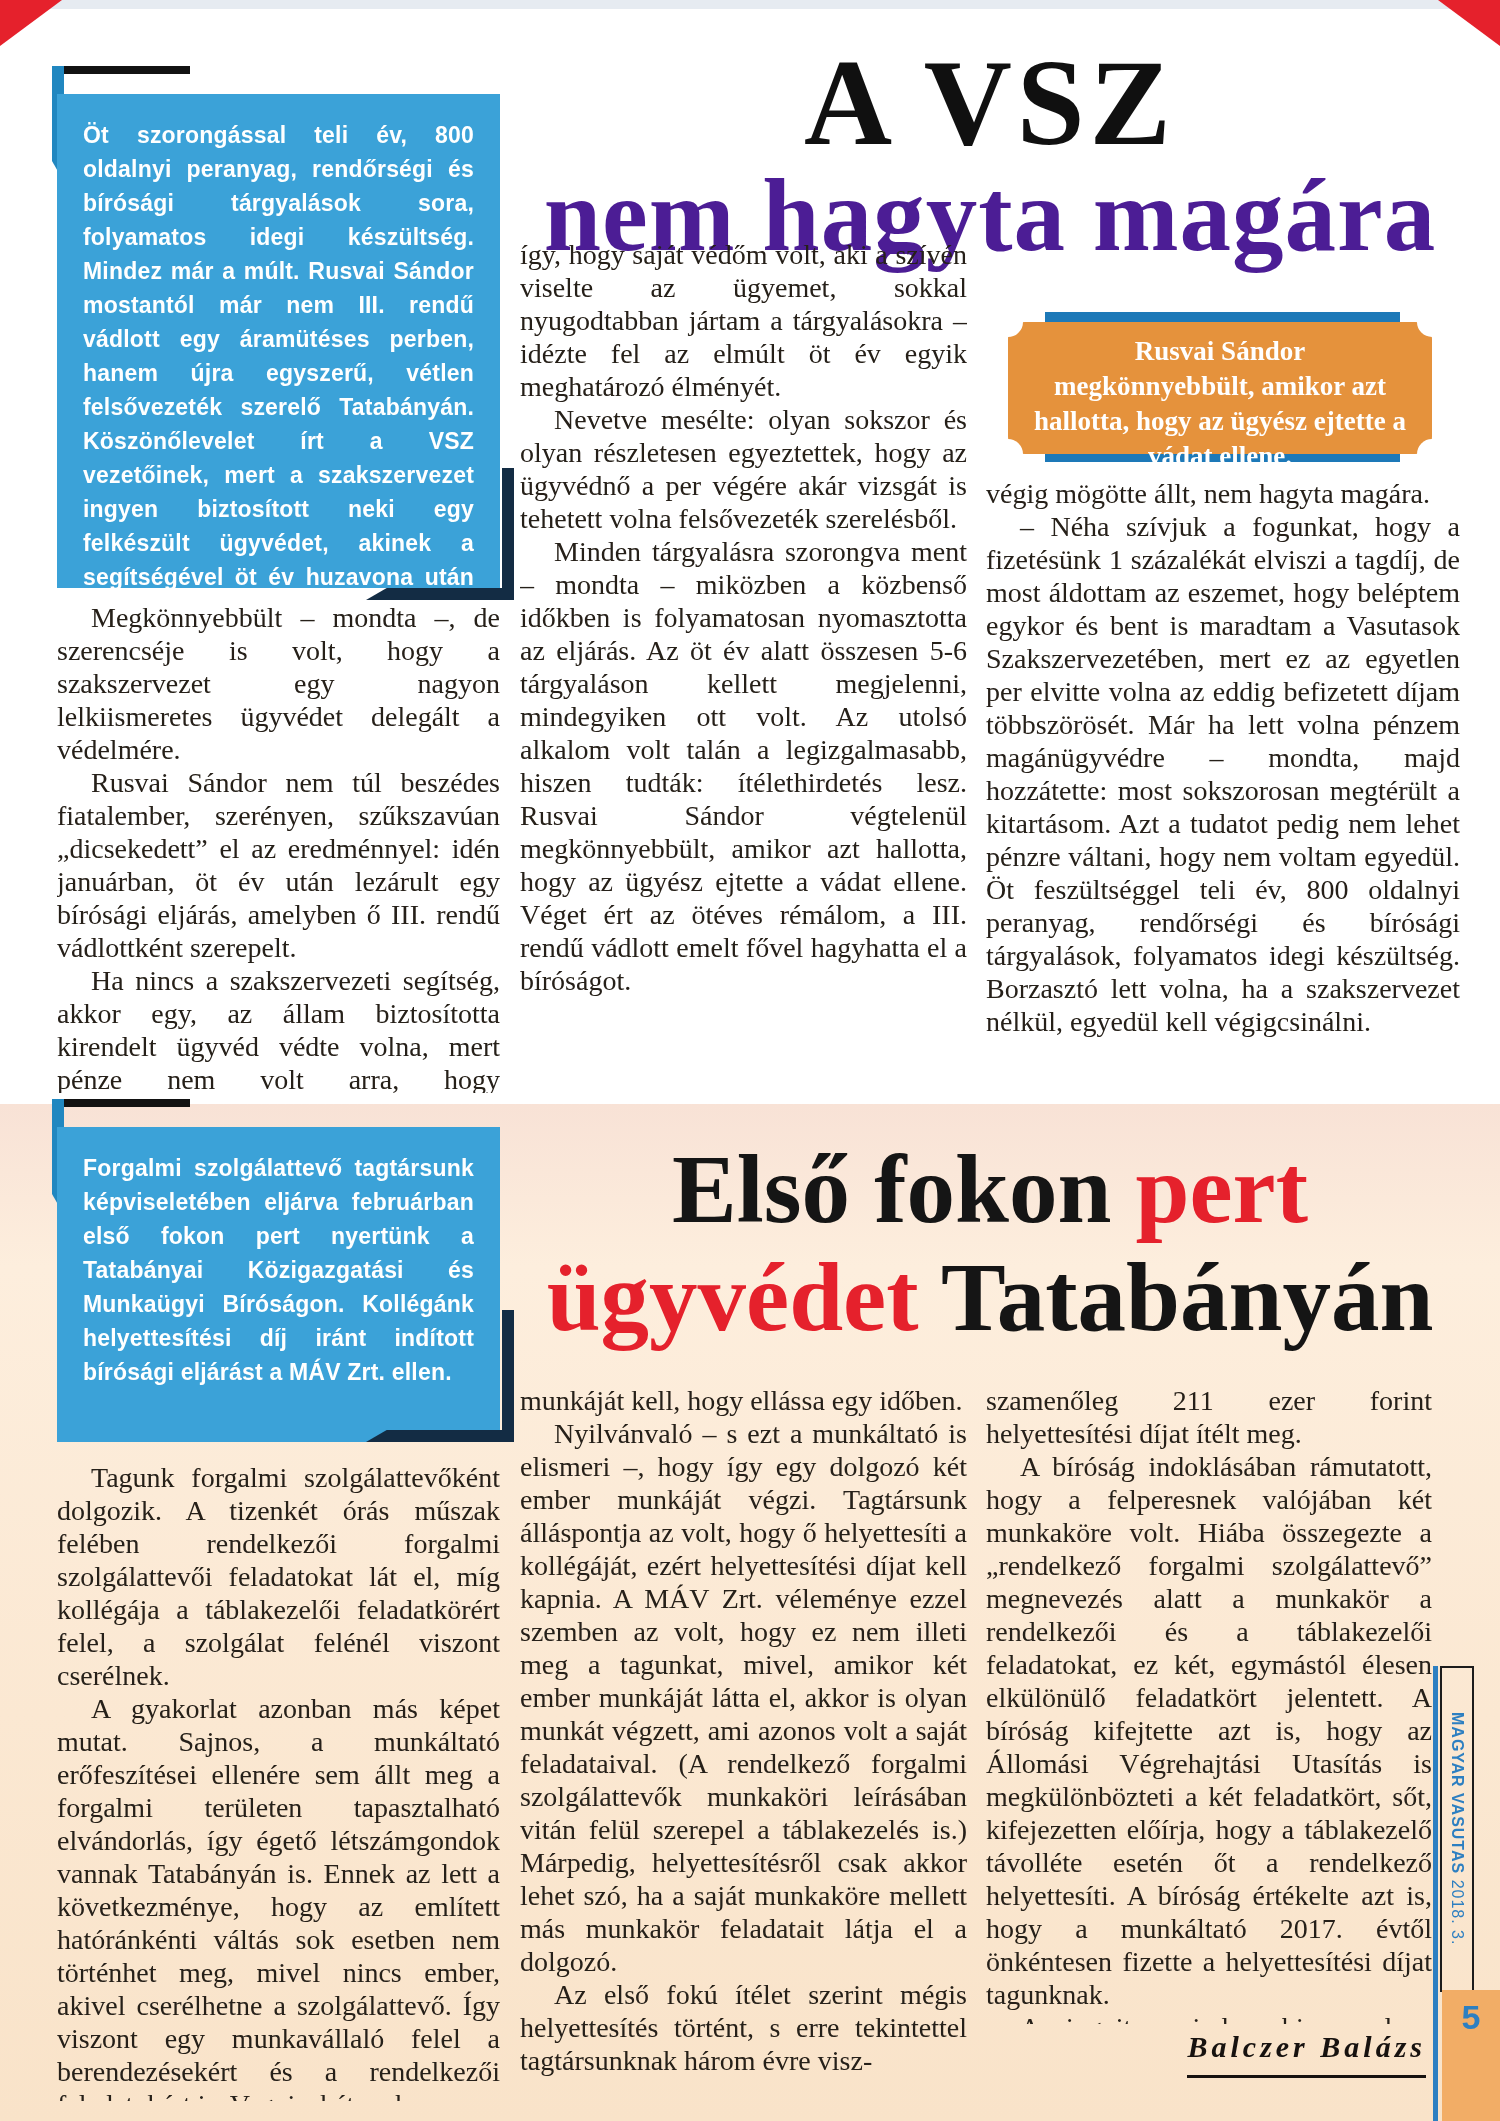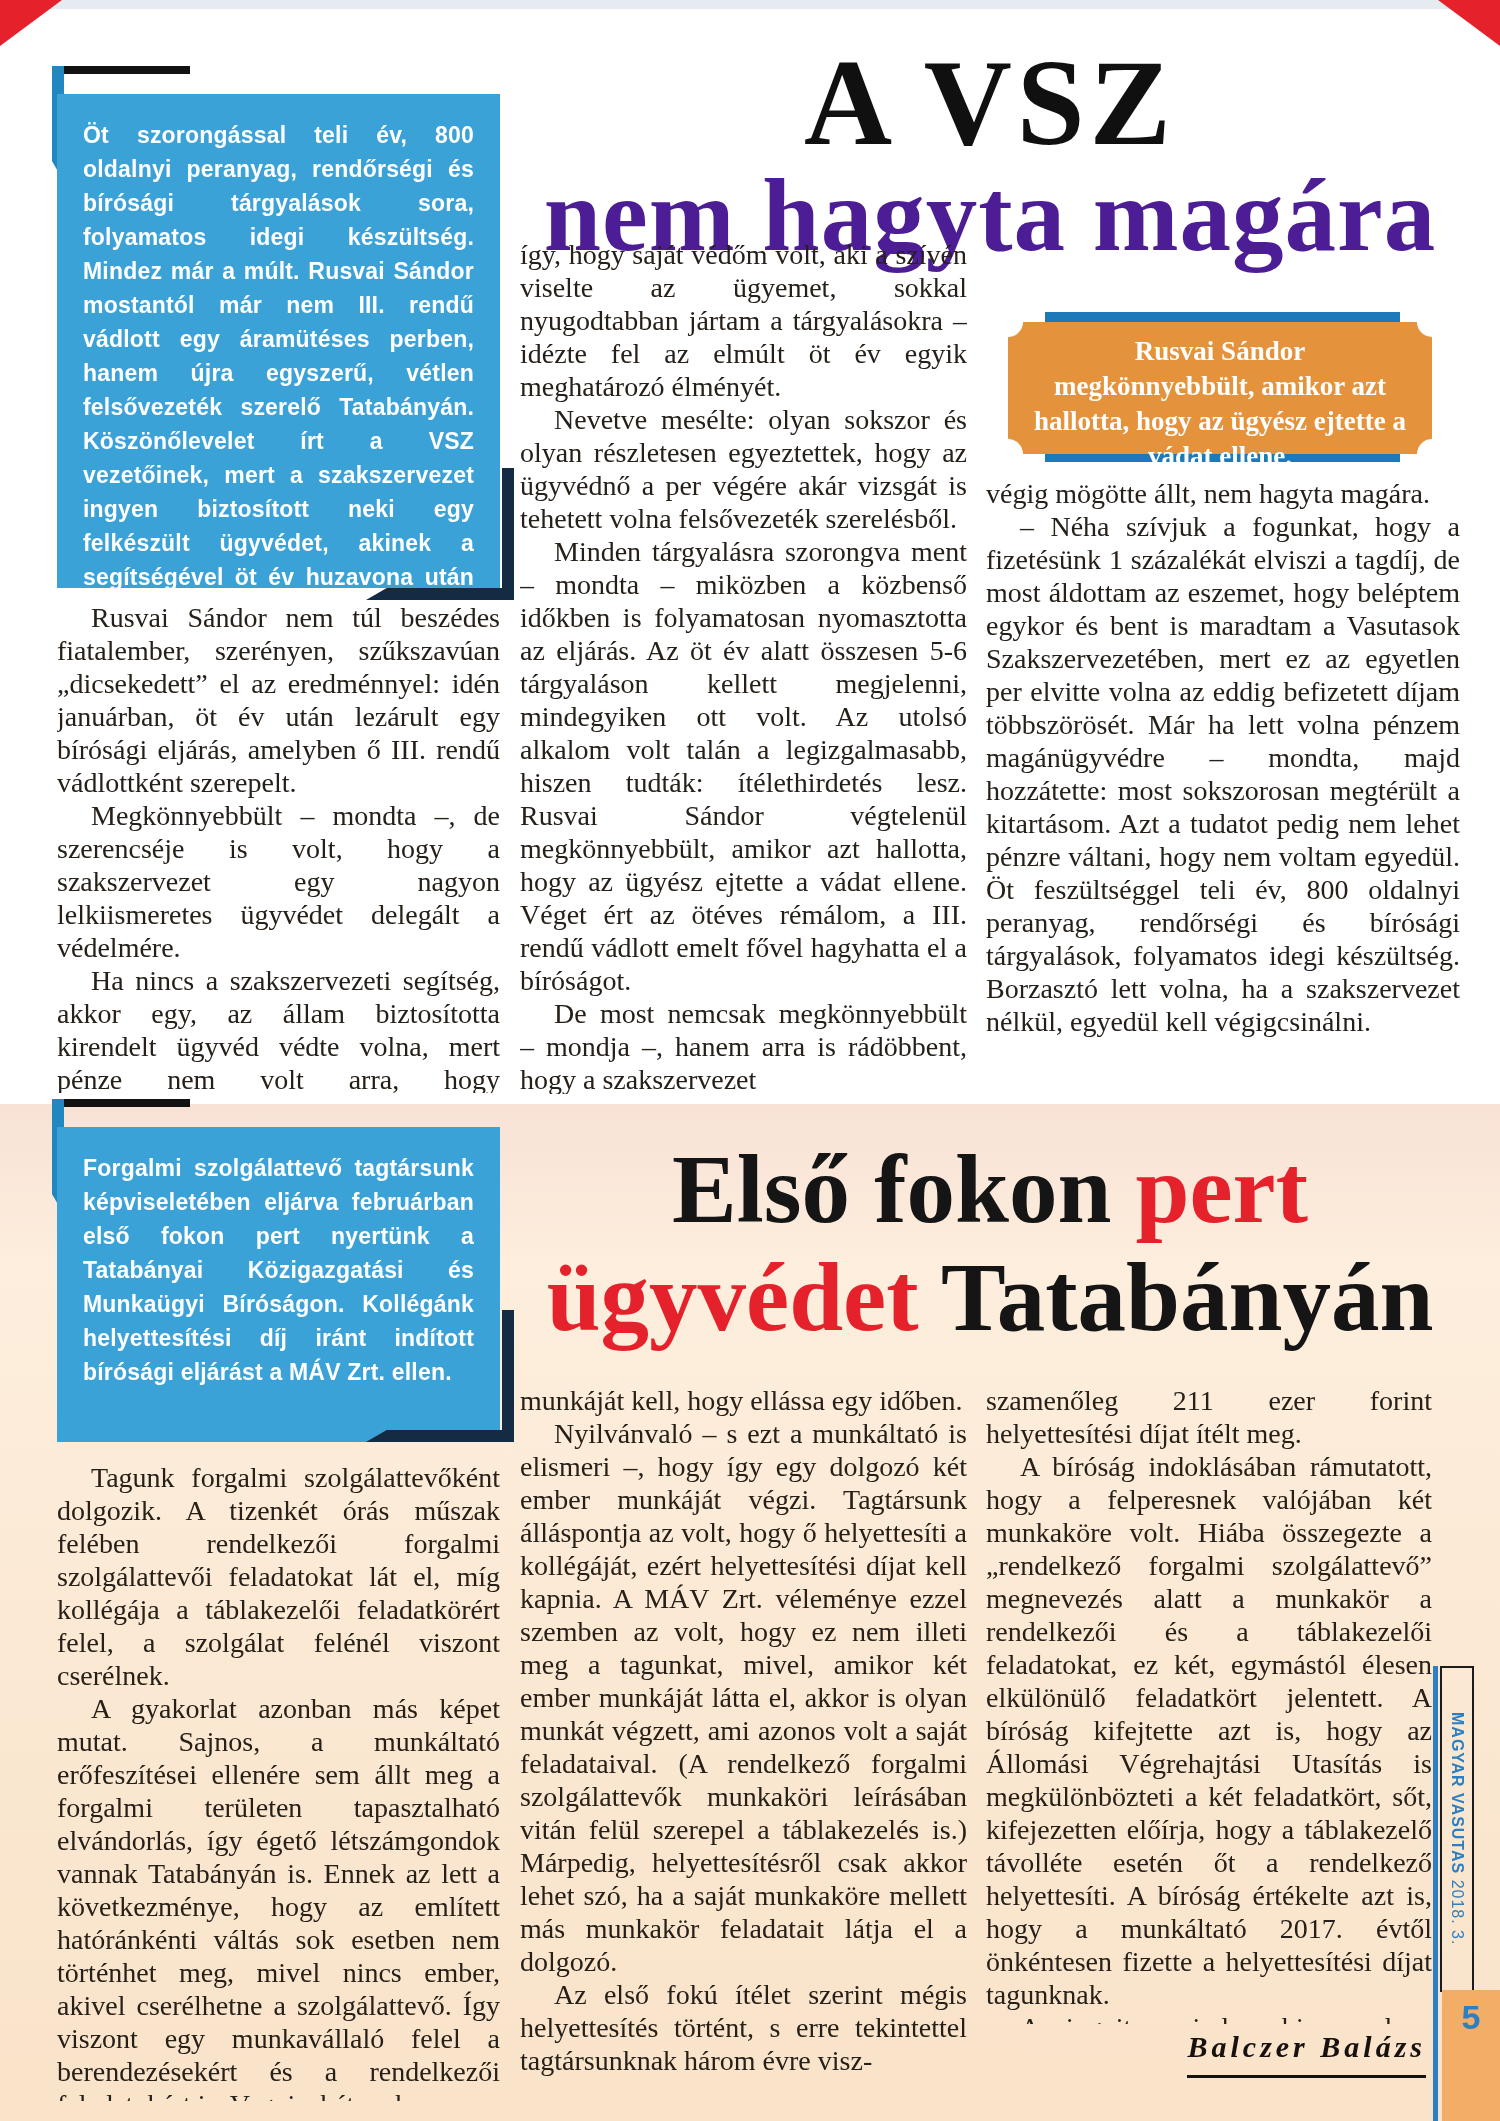--- a/index.html
+++ b/index.html
@@ -89,29 +89,28 @@
   <div class="pq-strip" style="top:446px;"></div>
   <div class="pq">
     <span>Rusvai Sándor megkönnyebbült, amikor azt hallotta, hogy az ügyész ejtette a vádat ellene.</span>
   </div>
   <div class="notch" style="left:993px;top:307px;"></div>
   <div class="notch" style="left:1417px;top:307px;"></div>
   <div class="notch" style="left:993px;top:439px;"></div>
   <div class="notch" style="left:1417px;top:439px;"></div>
 
   <div class="col" style="left:57px;top:601px;width:443px;height:492px;">
+    <p>Megkönnyebbült – mondta –, de szerencséje is volt, hogy a szakszervezet egy nagyon lelkiismeretes ügyvédet delegált a védelmére.</p>
     <p>Rusvai Sándor nem túl beszédes fiatalember, szerényen, szűkszavúan „dicsekedett” el az eredménnyel: idén januárban, öt év után lezárult egy bírósági eljárás, amelyben ő III. rendű vádlottként szerepelt.</p>
-    <p>Megkönnyebbült – mondta –, de szerencséje is volt, hogy a szakszervezet egy nagyon lelkiismeretes ügyvédet delegált a védelmére.</p>
     <p>Ha nincs a szakszervezeti segítség, akkor egy, az állam biztosította kirendelt ügyvéd védte volna, mert pénze nem volt arra, hogy magánügyvédet fogadjon. – A kirendelt ügyvédek is biztosan nagyon jók, de</p>
   </div>
   <div class="col" style="left:520px;top:238px;width:447px;height:856px;">
     <p class="cont">így, hogy saját védőm volt, aki a szívén viselte az ügyemet, sokkal nyugodtabban jártam a tárgyalásokra – idézte fel az elmúlt öt év egyik meghatározó élményét.</p>
     <p>Nevetve mesélte: olyan sokszor és olyan részletesen egyeztettek, hogy az ügyvédnő a per végére akár vizsgát is tehetett volna felsővezeték szerelésből.</p>
     <p>Minden tárgyalásra szorongva ment – mondta – miközben a közbenső időkben is folyamatosan nyomasztotta az eljárás. Az öt év alatt összesen 5-6 tárgyaláson kellett megjelenni, mindegyiken ott volt. Az utolsó alkalom volt talán a legizgalmasabb, hiszen tudták: ítélethirdetés lesz. Rusvai Sándor végtelenül megkönnyebbült, amikor azt hallotta, hogy az ügyész ejtette a vádat ellene. Véget ért az ötéves rémálom, a III. rendű vádlott emelt fővel hagyhatta el a bíróságot.</p>
-    <p>De most nemcsak megkönnyebbült – mondja –, hanem arra is rádöbbent, hogy a szakszervezet</p>
   </div>
   <div class="col" style="left:986px;top:477px;width:474px;height:620px;">
     <p class="cont">végig mögötte állt, nem hagyta magára.</p>
     <p>– Néha szívjuk a fogunkat, hogy a fizetésünk 1 százalékát elviszi a tagdíj, de most áldottam az eszemet, hogy beléptem egykor és bent is maradtam a Vasutasok Szakszervezetében, mert ez az egyetlen per elvitte volna az eddig befizetett díjam többszörösét. Már ha lett volna pénzem magánügyvédre – mondta, majd hozzátette: most sokszorosan megtérült a kitartásom. Azt a tudatot pedig nem lehet pénzre váltani, hogy nem voltam egyedül. Öt feszültséggel teli év, 800 oldalnyi peranyag, rendőrségi és bírósági tárgyalások, folyamatos idegi készültség. Borzasztó lett volna, ha a szakszervezet nélkül, egyedül kell végigcsinálni.</p>
   </div>
 
   <div class="sec2"></div>
 
   <div class="brk black-line" style="left:52px;top:1099px;width:138px;"></div>
   <div class="brk blue-bar" style="left:52px;top:1099px;"></div>

